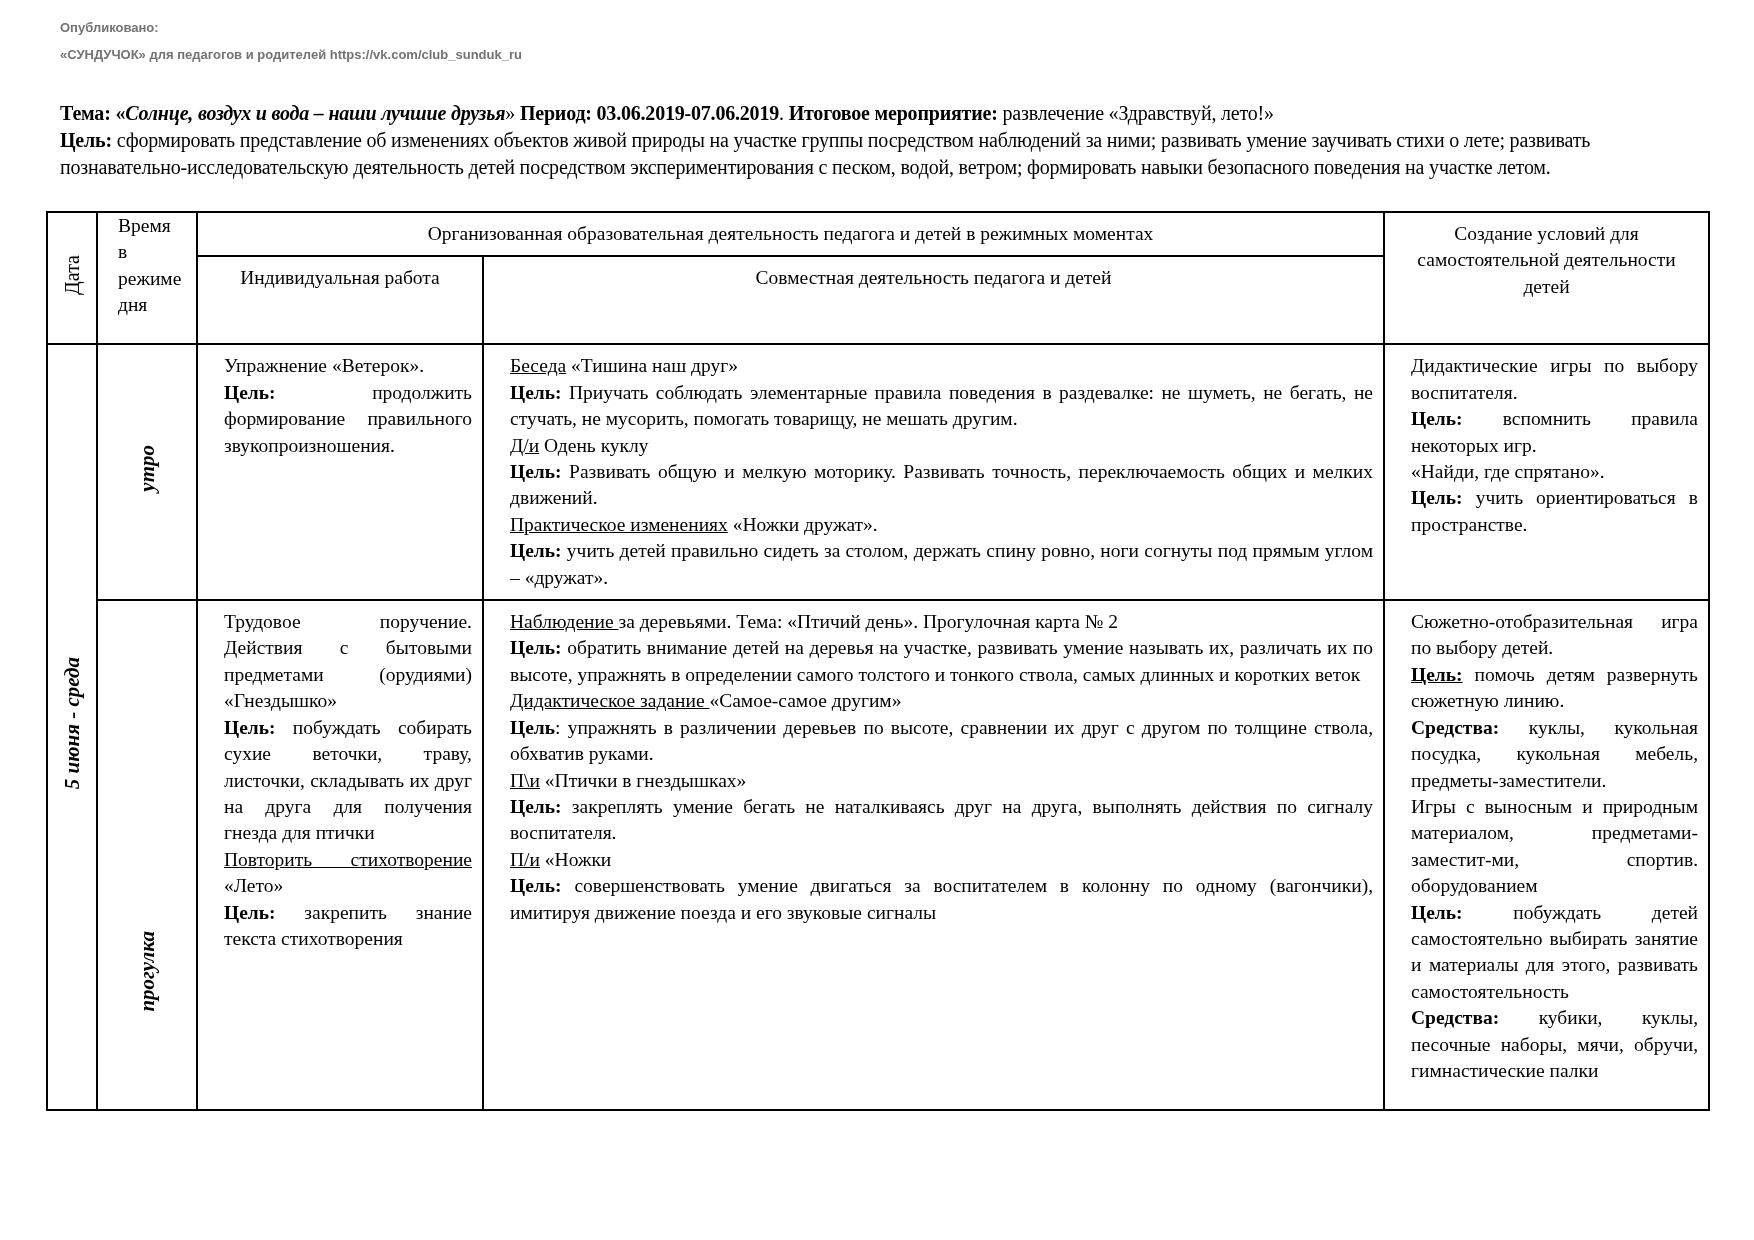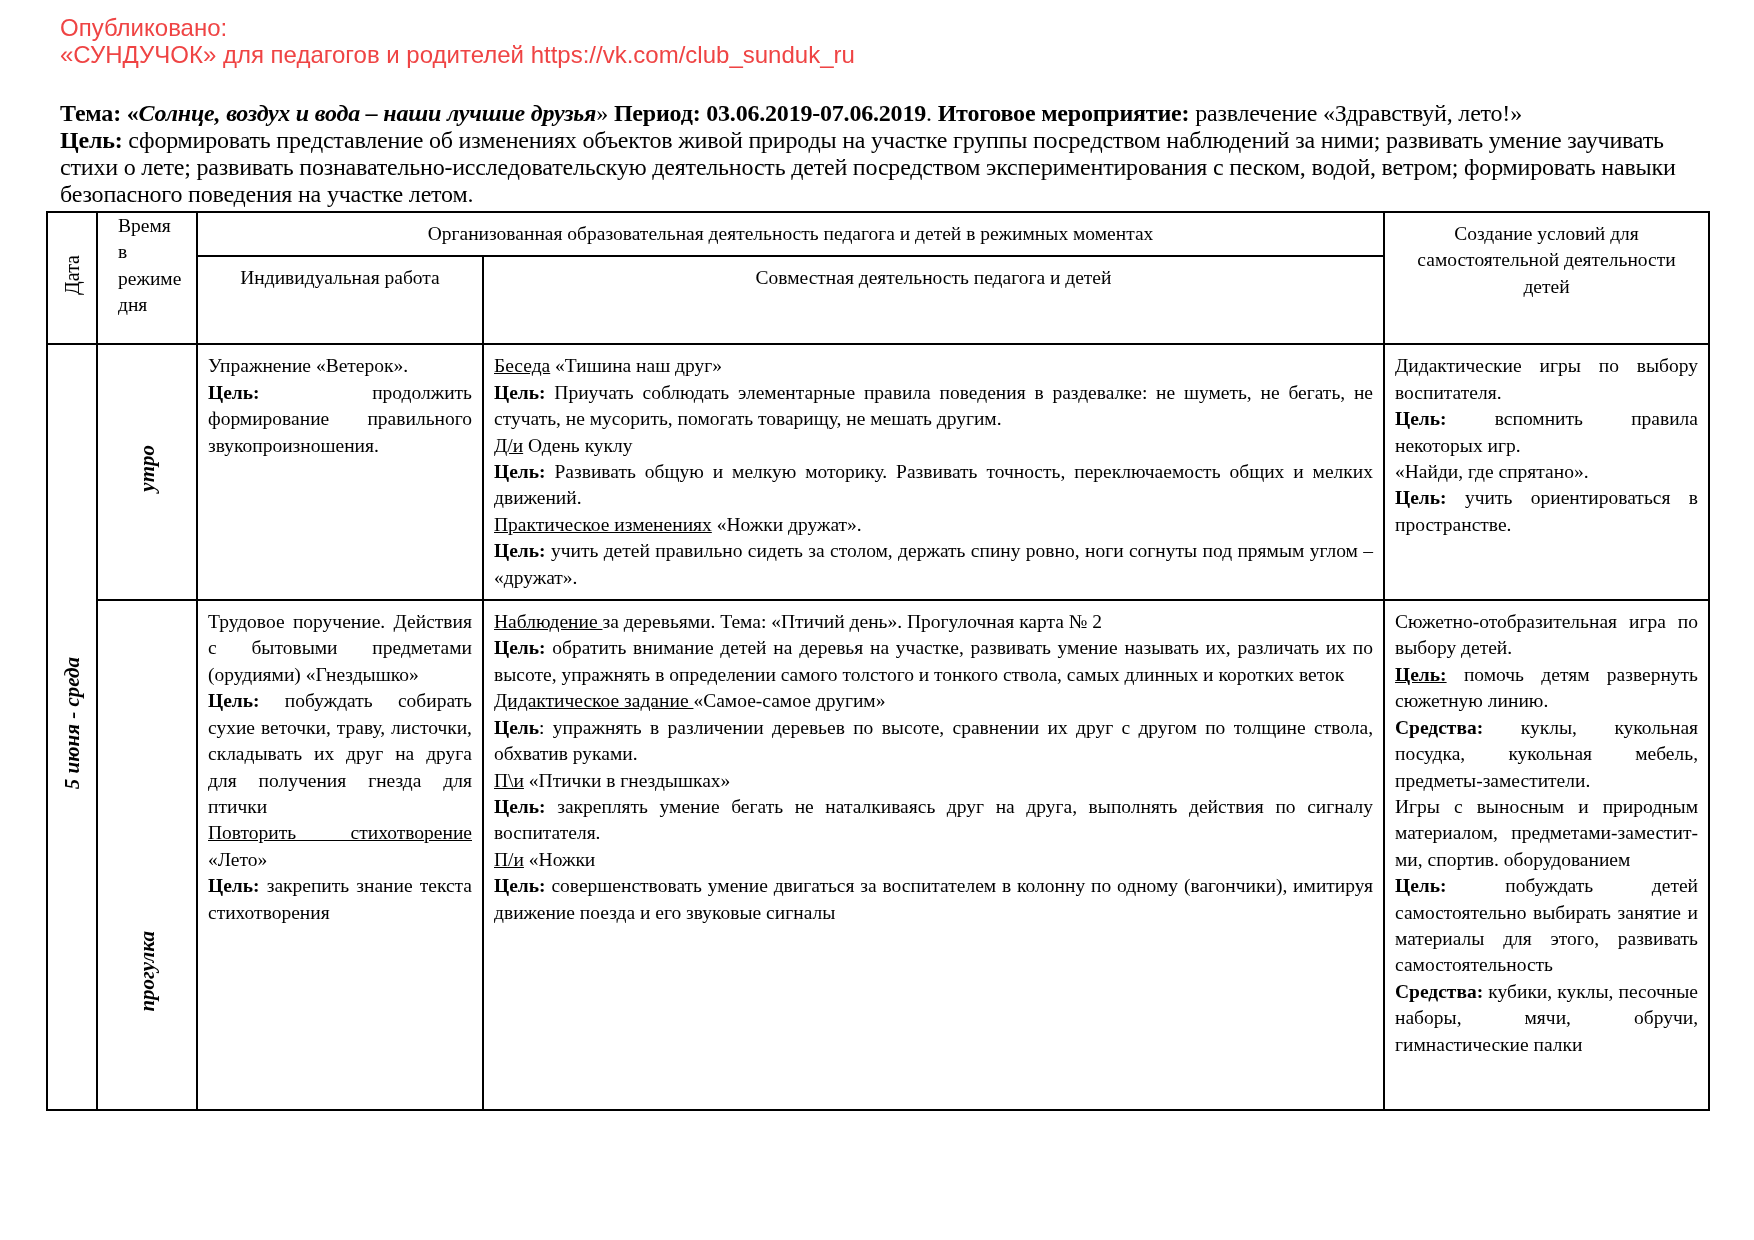--- a/index.html
+++ b/index.html
@@ -1,29 +1,29 @@
 <!DOCTYPE html>
 <html><head>
 <meta charset="utf-8">
 <style>
   html, body { margin: 0; padding: 0; background: #ffffff; }
   body { width: 1754px; height: 1240px; position: relative; overflow: hidden; color: #000; }
-  .pub { position: absolute; left: 60px; top: 14px; font-family: "Liberation Sans", sans-serif; font-size: 24px; line-height: 27px; color: #ef4444; }
-  .intro { position: absolute; left: 60px; top: 100px; width: 1650px; font-family: "Liberation Serif", serif; font-size: 24px; line-height: 27px; letter-spacing: -0.2px; }
+  .pub { position: absolute; left: 60px; top: 14px; font-family: "Liberation Sans", sans-serif; font-size: 13px; line-height: 27px; color: #737373; font-weight: bold; }
+  .intro { position: absolute; left: 60px; top: 100px; width: 1650px; font-family: "Liberation Serif", serif; font-size: 20px; line-height: 27px; letter-spacing: -0.2px; }
   .intro b { font-weight: bold; }
   table.plan { position: absolute; left: 46px; top: 211px; width: 1662px; height: 900px; border-collapse: collapse; table-layout: fixed; font-family: "Liberation Serif", serif; font-size: 19.5px; line-height: 26.4px; }
   table.plan td, table.plan th { border: 2px solid #000; vertical-align: top; padding: 8px 10px; font-weight: normal; }
   .hdr-center { text-align: center; }
   .vert { writing-mode: vertical-rl; transform: rotate(180deg); text-align: center; white-space: nowrap; }
   .vcell { vertical-align: middle !important; text-align: center; padding: 0 !important; }
   .vcell .vert { display: inline-block; font-weight: bold; font-style: italic; font-size: 21px; }
   .justify { text-align: justify; }
   .u { text-decoration: underline; }
   .b { font-weight: bold; }
-  .blk { display: block; }
+  .blk { display: block; margin-left: 16px; }
 </style>
 </head>
 <body>
 
 <div class="pub">
   <div>Опубликовано:</div>
   <div>«СУНДУЧОК» для педагогов и родителей https://vk.com/club_sunduk_ru</div>
 </div>
 
 <div class="intro">

